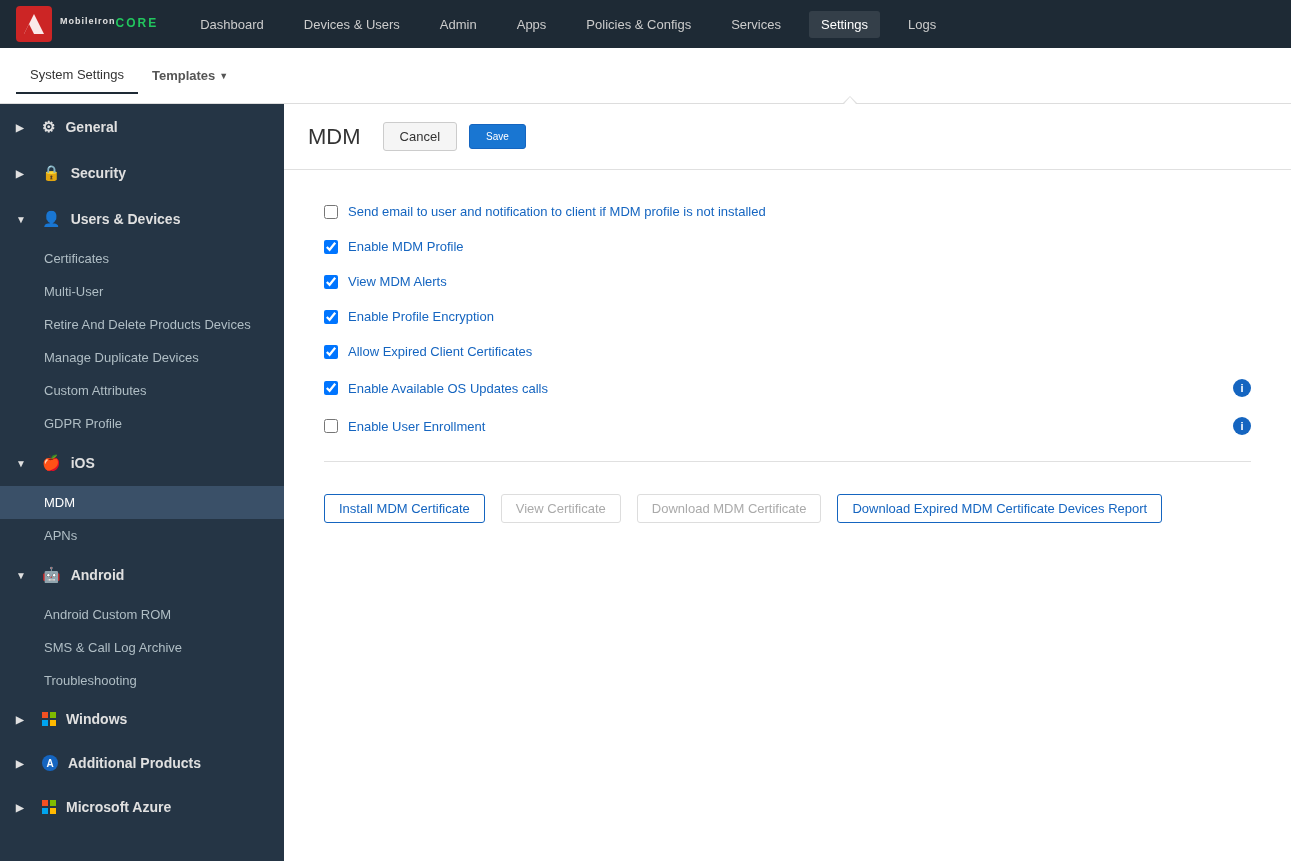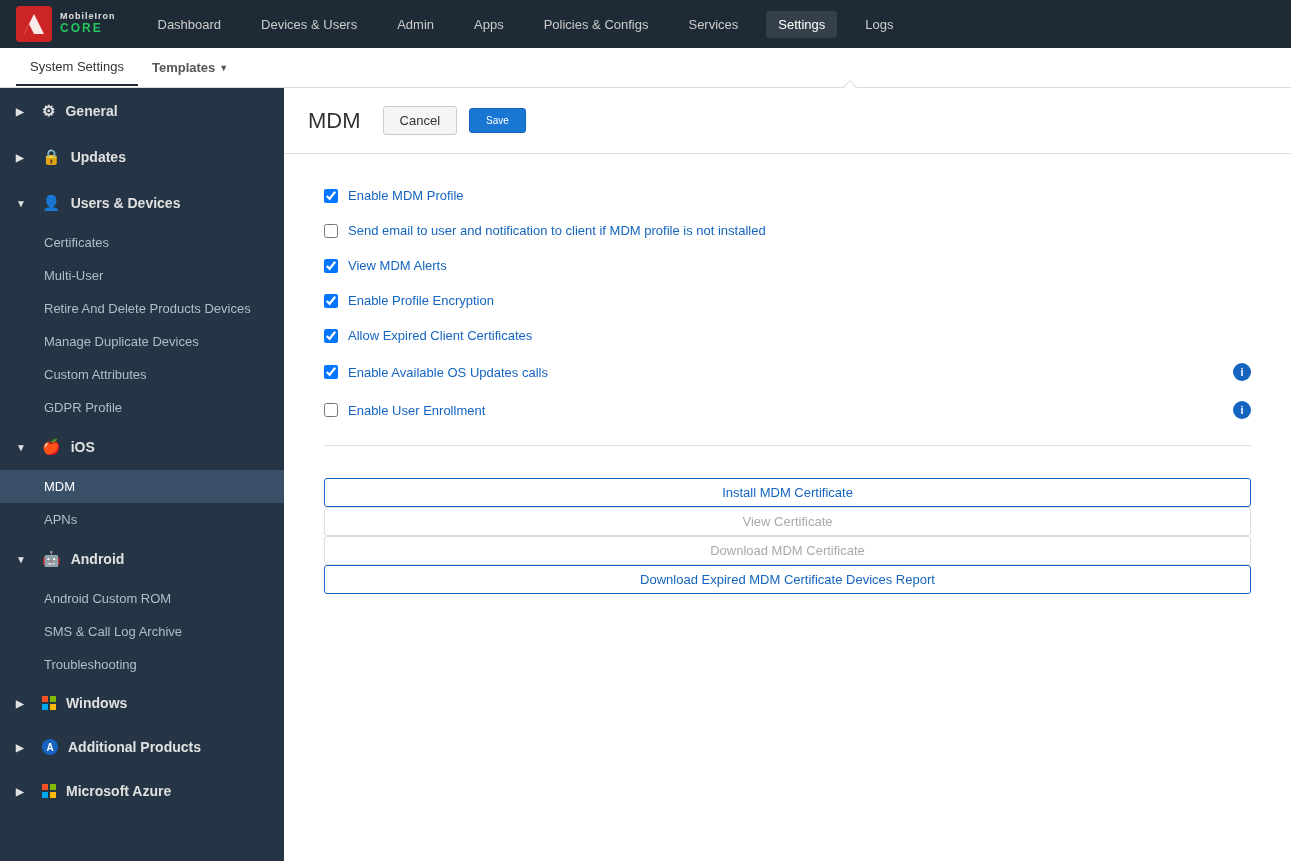--- a/index.html
+++ b/index.html
@@ -38,21 +38,21 @@
     }
     .nav-link.active { color: #fff; background: rgba(255,255,255,0.1); }
 
     
     .sub-nav {
       background: #fff;
       border-bottom: 1px solid #ddd;
       padding: 0 16px;
       display: flex;
       align-items: center;
-      height: 40px;
+      height: 56px;
       position: relative;
     }
     .sub-nav-link {
       color: #555;
       text-decoration: none;
       padding: 10px 14px;
       font-size: 13px;
       cursor: pointer;
       border-bottom: 2px solid transparent;
     }
@@ -188,24 +188,23 @@
       font-weight: bold;
       cursor: pointer;
     }
     .divider {
       border: none;
       border-top: 1px solid #e0e0e0;
       margin: 16px 0;
     }
     .cert-buttons {
       display: flex;
-      gap: 0;
+      gap: 16px;
       padding: 16px 0;
       flex-wrap: wrap;
-      flex-direction: column;
     }
     .btn-outline {
       padding: 6px 14px;
       background: #fff;
       border: 1px solid #ccc;
       border-radius: 3px;
       cursor: pointer;
       font-size: 13px;
       color: #555;
     }
@@ -232,21 +231,21 @@
 </head>
 <body>
 
 <nav class="top-nav">
   <div class="logo-area">
     <svg class="logo-icon" viewBox="0 0 36 36">
       <rect width="36" height="36" fill="#cc2525" rx="4"></rect>
       <polygon points="8,28 18,8 28,28" fill="white" opacity="0.9"></polygon>
       <polygon points="8,28 13,18 18,28" fill="#cc2525"></polygon>
     </svg>
-    <div style="display:flex;flex-direction:column;line-height:1.1">
+    <div style="display:flex;flex-direction:row;line-height:1.1">
       <span style="color:#e0e0e0;font-size:9px;font-weight:bold;letter-spacing:1px">MobileIron</span>
       <span style="color:#22c55e;font-size:12px;font-weight:bold;letter-spacing:2px">CORE</span>
     </div>
   </div>
   <div class="nav-links">
     <a class="nav-link">Dashboard</a>
     <a class="nav-link">Devices &amp; Users</a>
     <a class="nav-link">Admin</a>
     <a class="nav-link">Apps</a>
     <a class="nav-link">Policies &amp; Configs</a>
@@ -273,21 +272,21 @@
 
     <div class="sidebar-section-header">
       <span class="chevron">▶</span>
       <span class="section-icon">⚙</span>
       <span>General</span>
     </div>
 
     <div class="sidebar-section-header">
       <span class="chevron">▶</span>
       <span class="section-icon">🔒</span>
-      <span>Updates</span>
+      <span>Security</span>
     </div>
 
     <div class="sidebar-section-header">
       <span class="chevron">▼</span>
       <span class="section-icon">👤</span>
       <span>Users &amp; Devices</span>
     </div>
     <div class="sidebar-children">
       <div class="sidebar-child-item">Certificates</div>
       <div class="sidebar-child-item">Multi-User</div>
@@ -351,27 +350,27 @@
   <main class="content-area">
     <div class="page-header">
       <h1 class="page-title">MDM</h1>
       <button class="btn-cancel">Cancel</button>
       <button class="btn-save">Save</button>
     </div>
 
     <div class="settings-content">
 
       <div class="setting-row">
+        <input type="checkbox" id="cb1" style="">
+        <label for="cb1">Send email to user and notification to client if MDM profile is not installed</label>
+      </div>
+
+      <div class="setting-row">
         <input type="checkbox" checked="" id="cb0" style="">
         <label for="cb0">Enable MDM Profile</label>
-      </div>
-
-      <div class="setting-row">
-        <input type="checkbox" id="cb1" style="">
-        <label for="cb1">Send email to user and notification to client if MDM profile is not installed</label>
       </div>
 
       <div class="setting-row">
         <input type="checkbox" checked="" id="cb2" style="">
         <label for="cb2">View MDM Alerts</label>
       </div>
 
       <div class="setting-row">
         <input type="checkbox" checked="" id="cb3" style="">
         <label for="cb3">Enable Profile Encryption</label>

